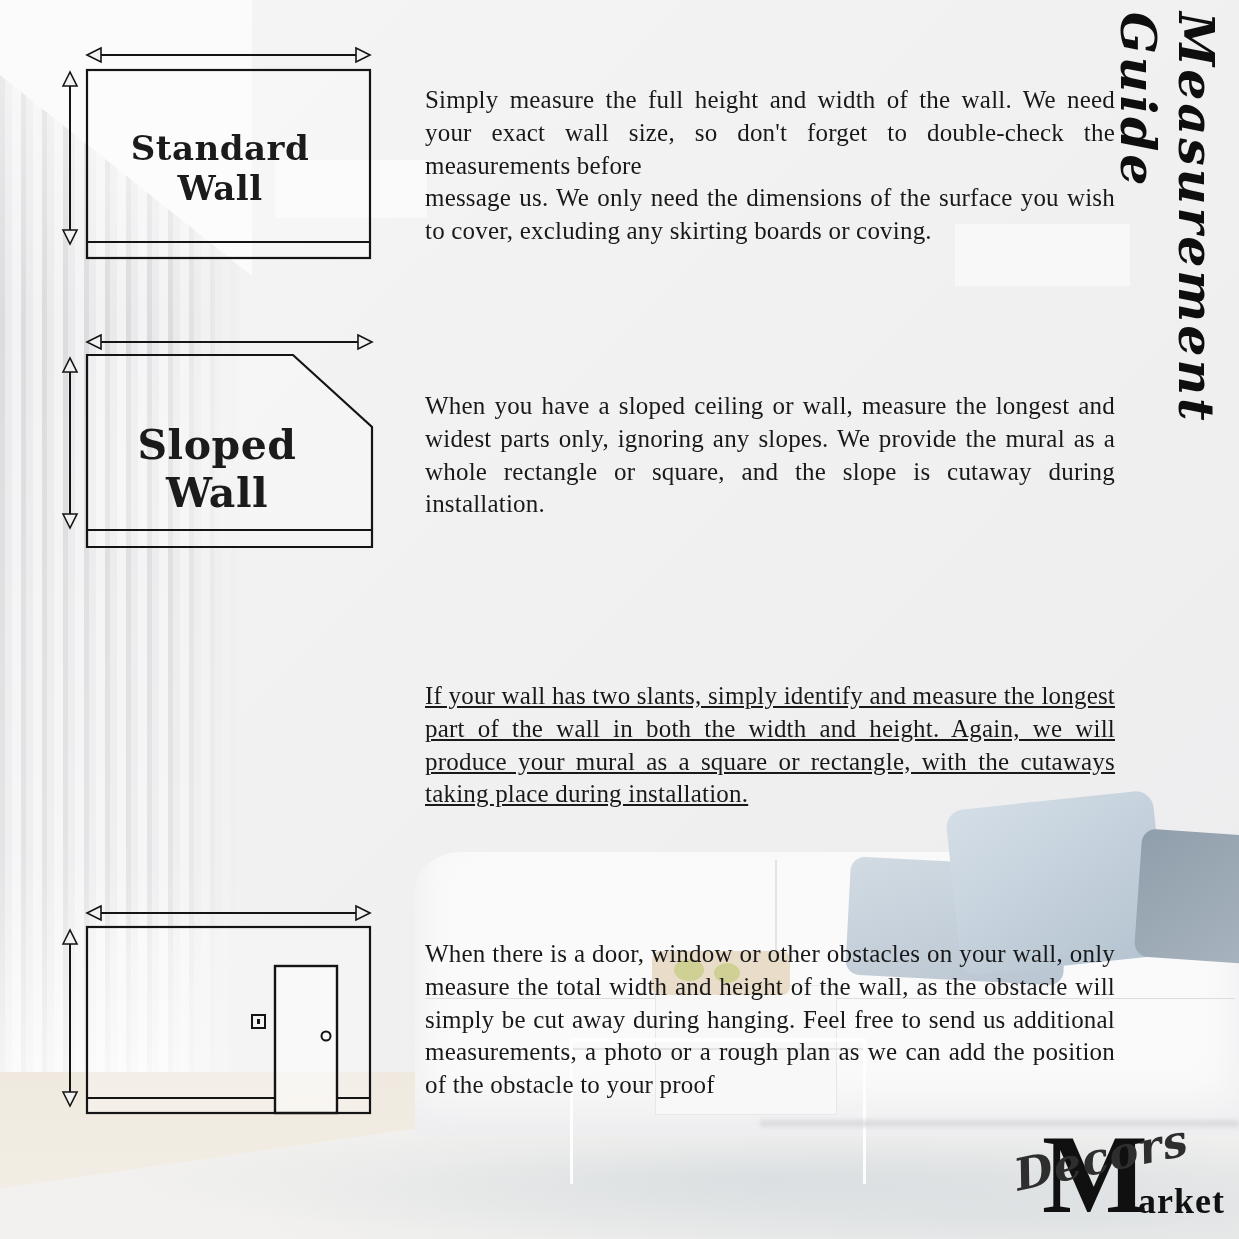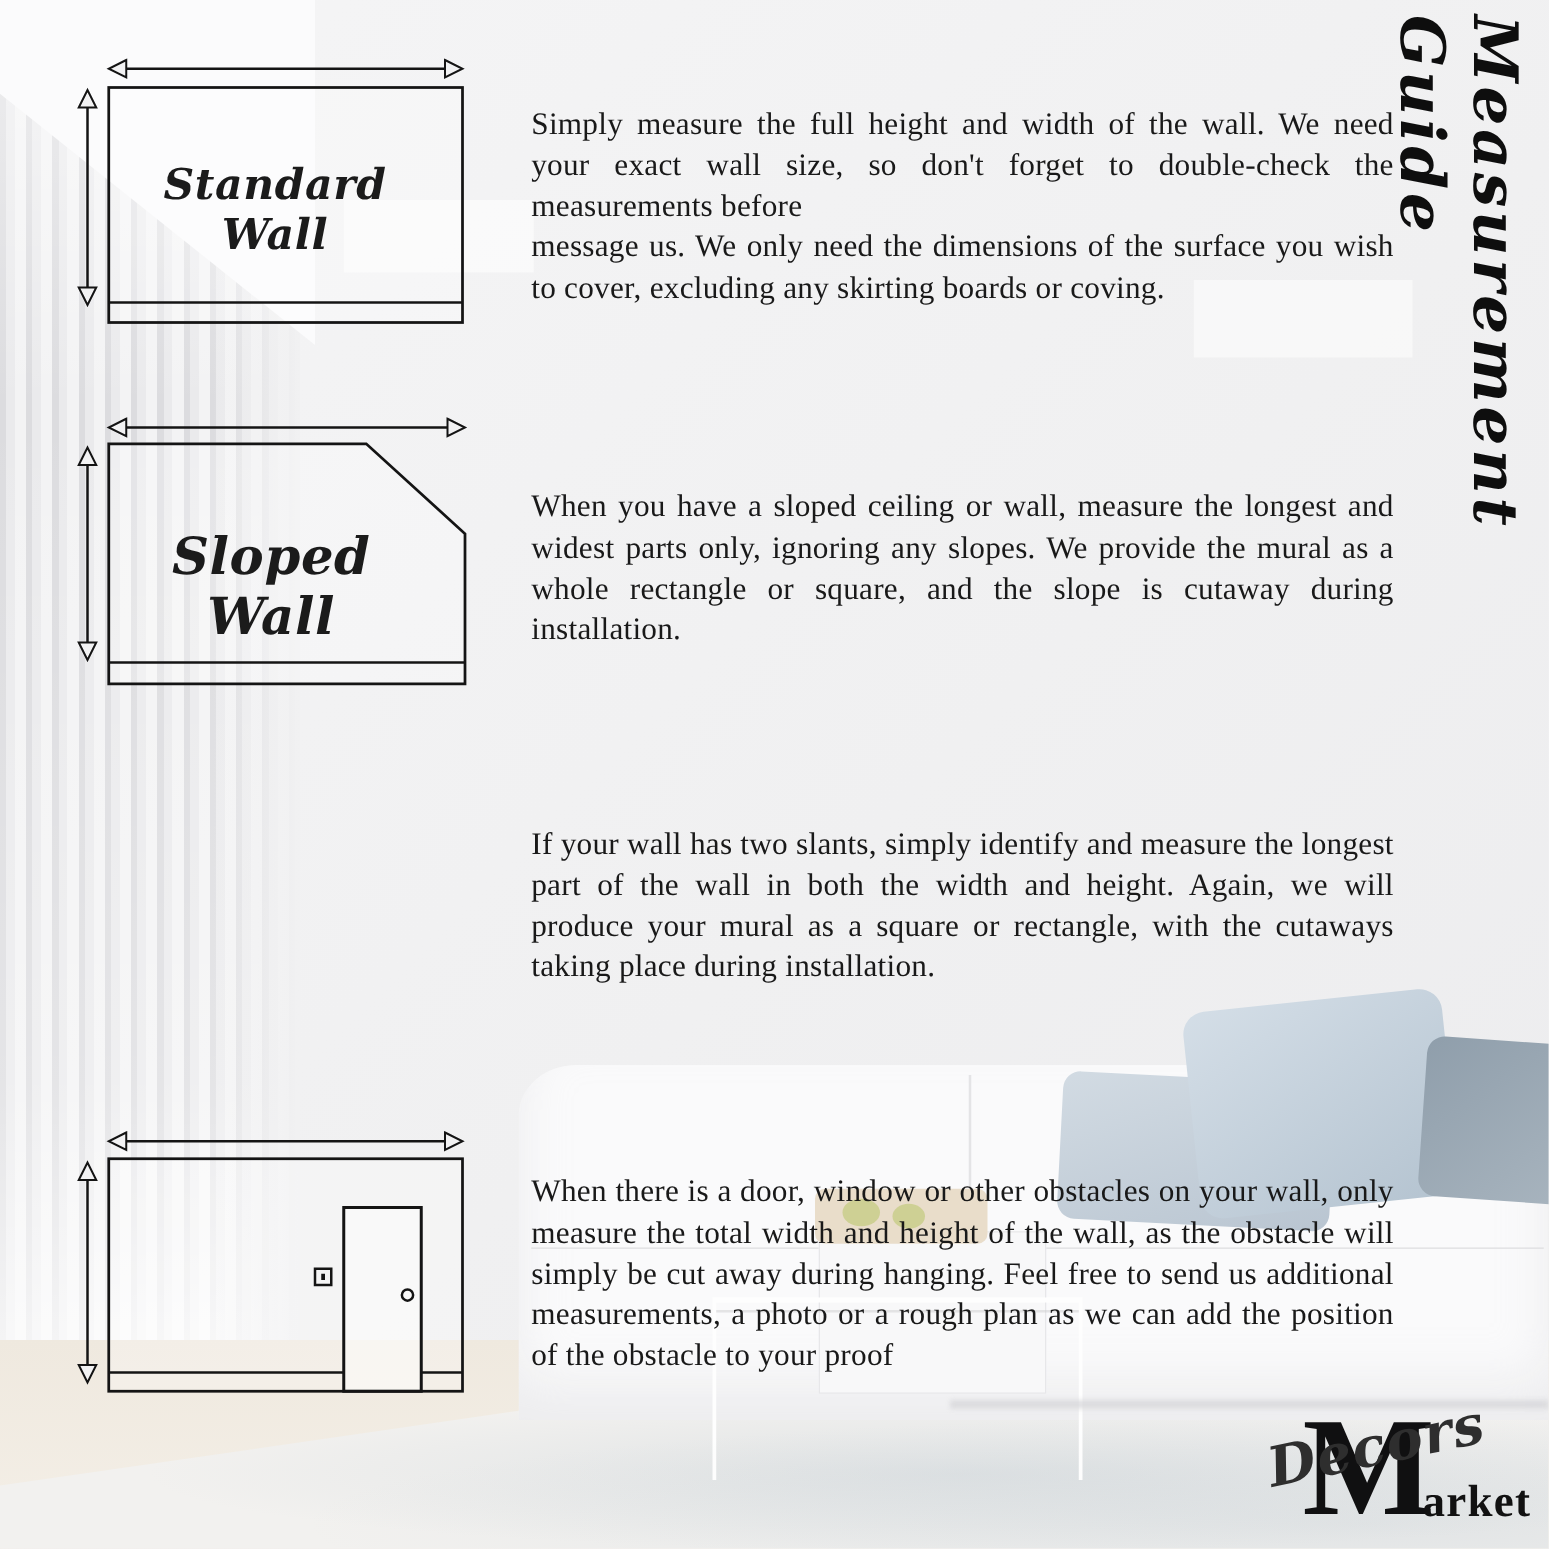--- a/index.html
+++ b/index.html
@@ -57,33 +57,33 @@
       background:rgba(205,205,208,.5); }
 
   
   .diagram { position:absolute; left:55px; width:332px; height:245px; }
   .d1 { top:28px; } .d2 { top:318px; } .d3 { top:608px; } .d4 { top:888px; }
   .diagram svg { position:absolute; left:0; top:0; }
   .shape-stroke { stroke:#141414; stroke-width:2.2; fill:rgba(255,255,255,.25); }
   .thin-line { stroke:#141414; stroke-width:2; fill:none; }
   .arrow-line { stroke:#141414; stroke-width:2; }
   .arrow-head { fill:#f2f2f3; stroke:#141414; stroke-width:1.6; }
-  .script-label { position:absolute; font-family:"DejaVu Serif", serif; font-style:italic;
+  .script-label { position:absolute; font-family:"DejaVu Serif", serif; 
       font-weight:700; color:#1b1b1b; text-align:center; white-space:pre-line;
       letter-spacing:.5px; }
   .label1 { left:35px; top:100px; width:260px; font-size:34px; }
   .label2 { left:32px; top:103px; width:260px; font-size:41px; }
   .label3 { left:35px; top:125px; width:260px; font-size:34px; }
   .label4 { left:8px; top:92px; width:220px; font-size:30px; line-height:1.15; }
 
   
   .desc { position:absolute; left:425px; width:690px; font-family:"Liberation Serif", serif;
       font-size:25px; line-height:1.31; color:#191919; text-align:justify;
       white-space:pre-line; letter-spacing:.2px; }
-  .p1 { top:84px; } .p2 { top:390px; } .p3 { top:660px; } .p4 { top:938px; }
+  .p1 { top:84px; } .p2 { top:390px; } .p3 { top:680px;text-decoration:underline; } .p4 { top:938px; }
 
   
   .v-title { position:absolute; right:14px; top:12px; height:560px;
       writing-mode:vertical-rl; font-family:"DejaVu Serif", serif; font-style:italic;
       font-weight:700; font-size:49px; letter-spacing:3px; color:#0e0e0e; }
 
   
   .logo { position:absolute; left:1015px; top:1124px; width:224px; height:115px; }
   .logo span { position:absolute; display:block; }
   .logo-m { left:27px; top:-6px; font-family:"Liberation Serif", serif; font-weight:700;

